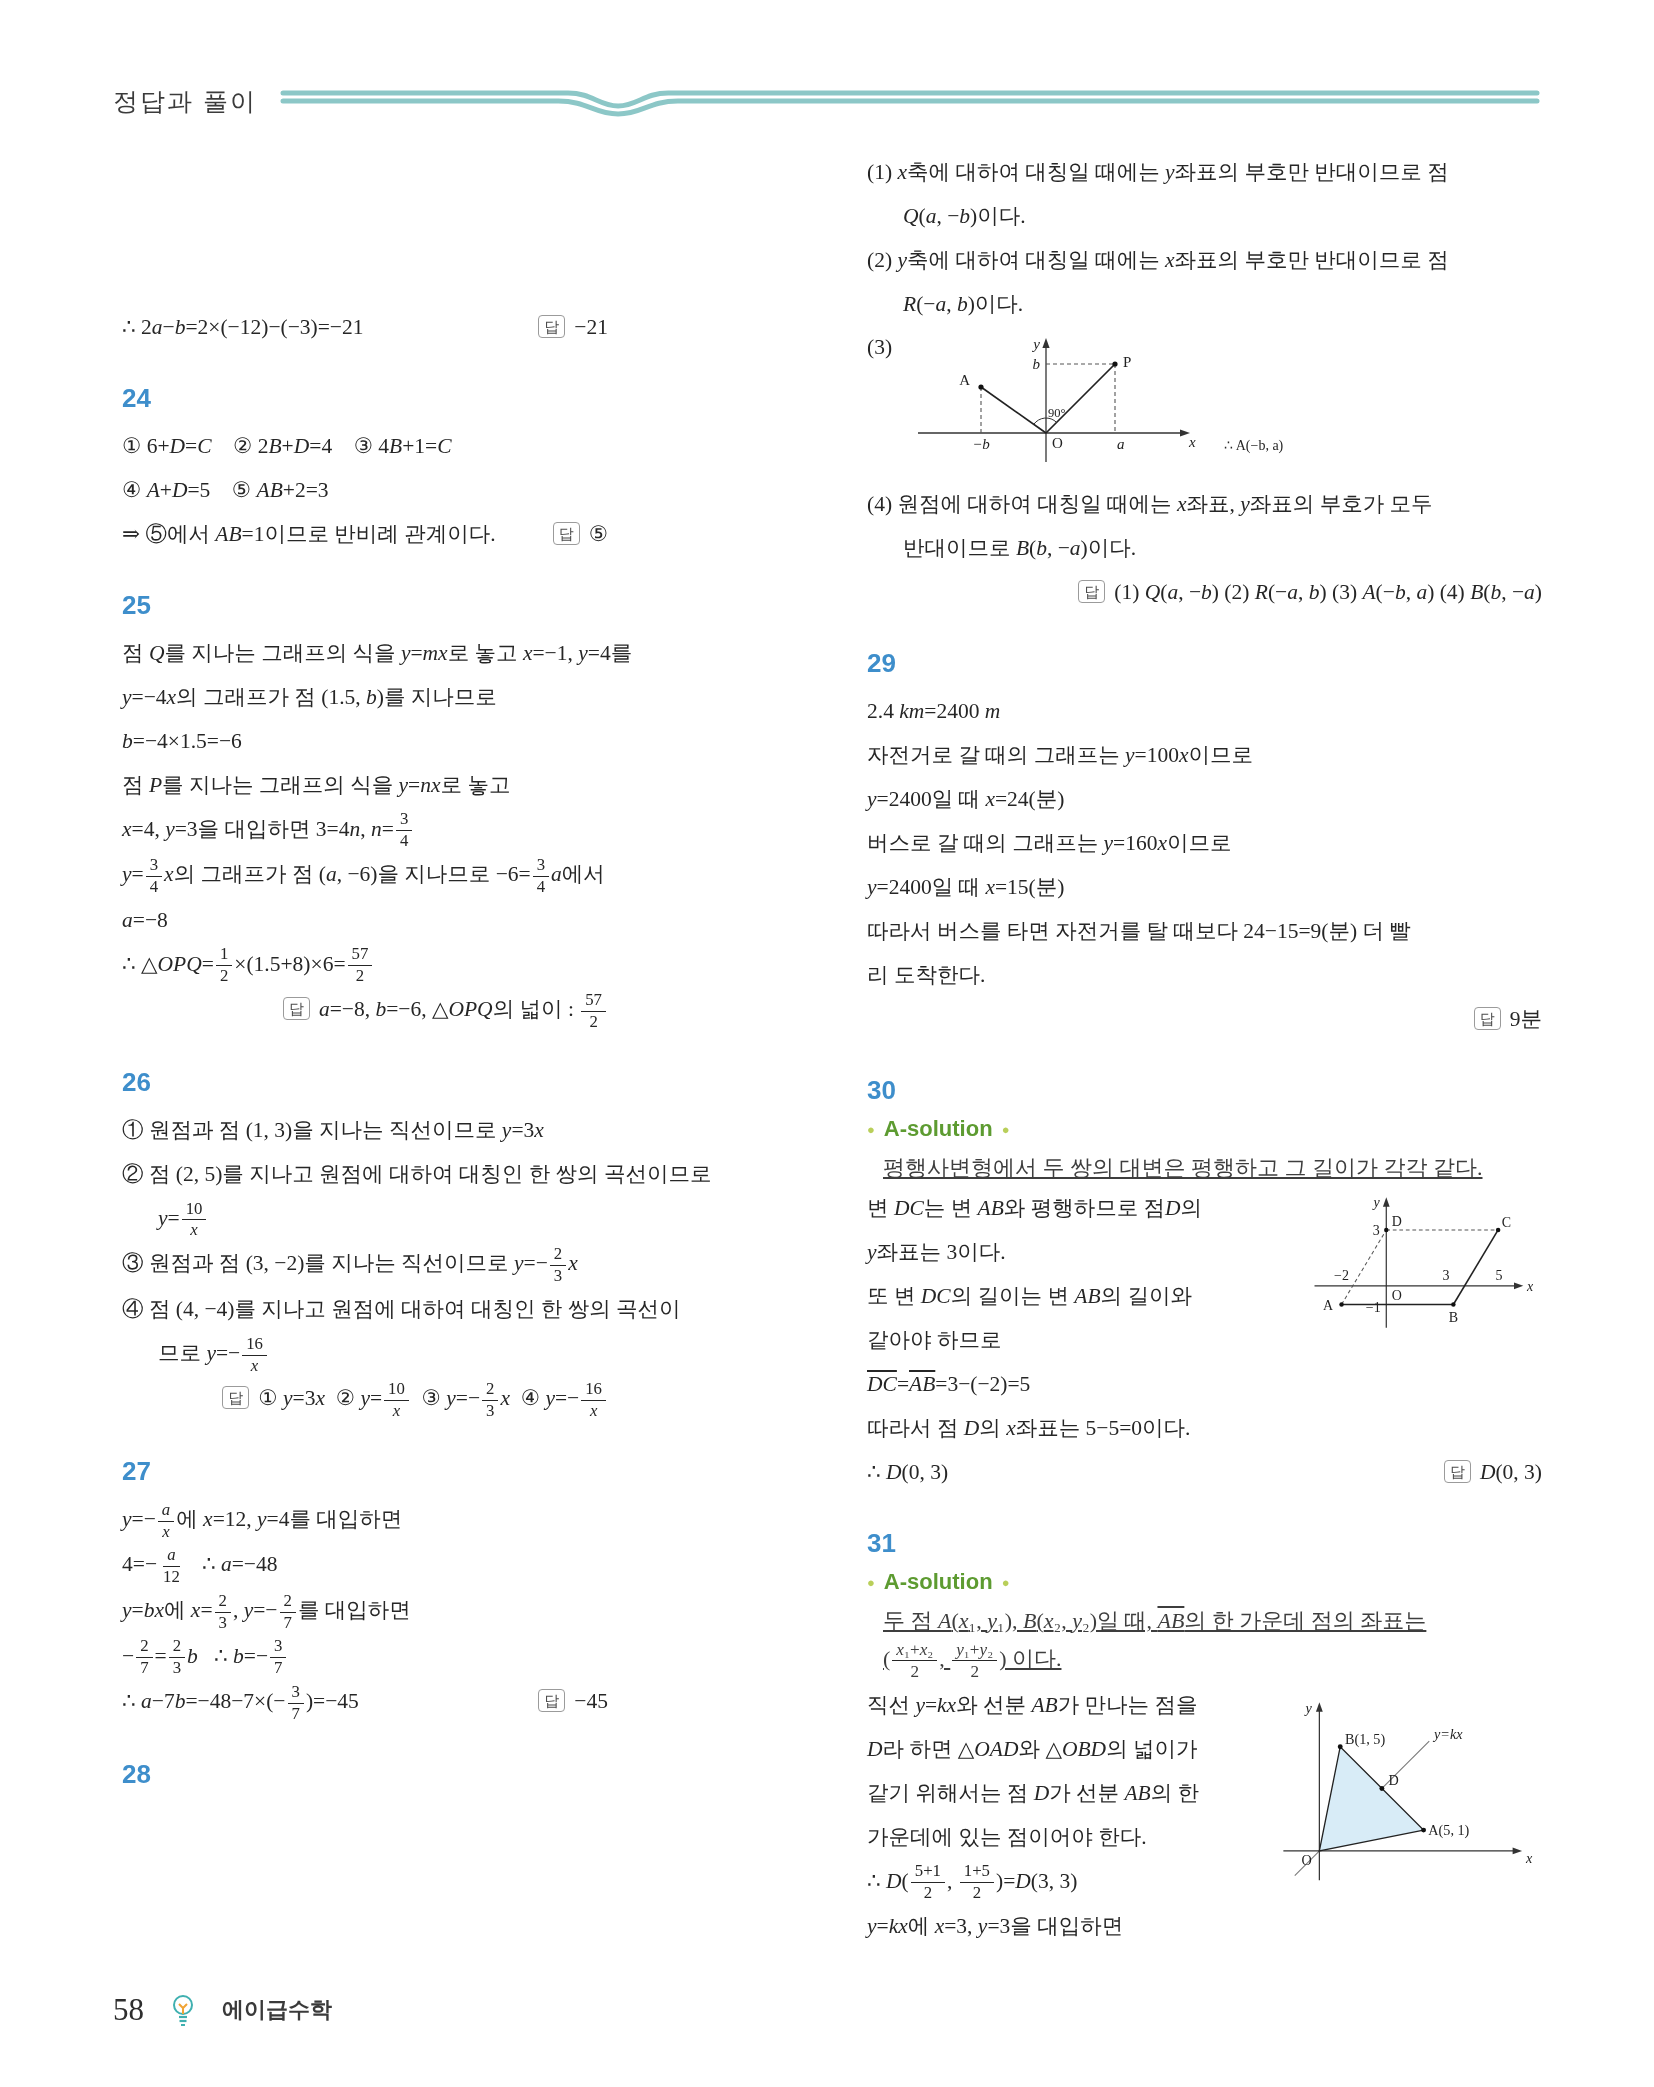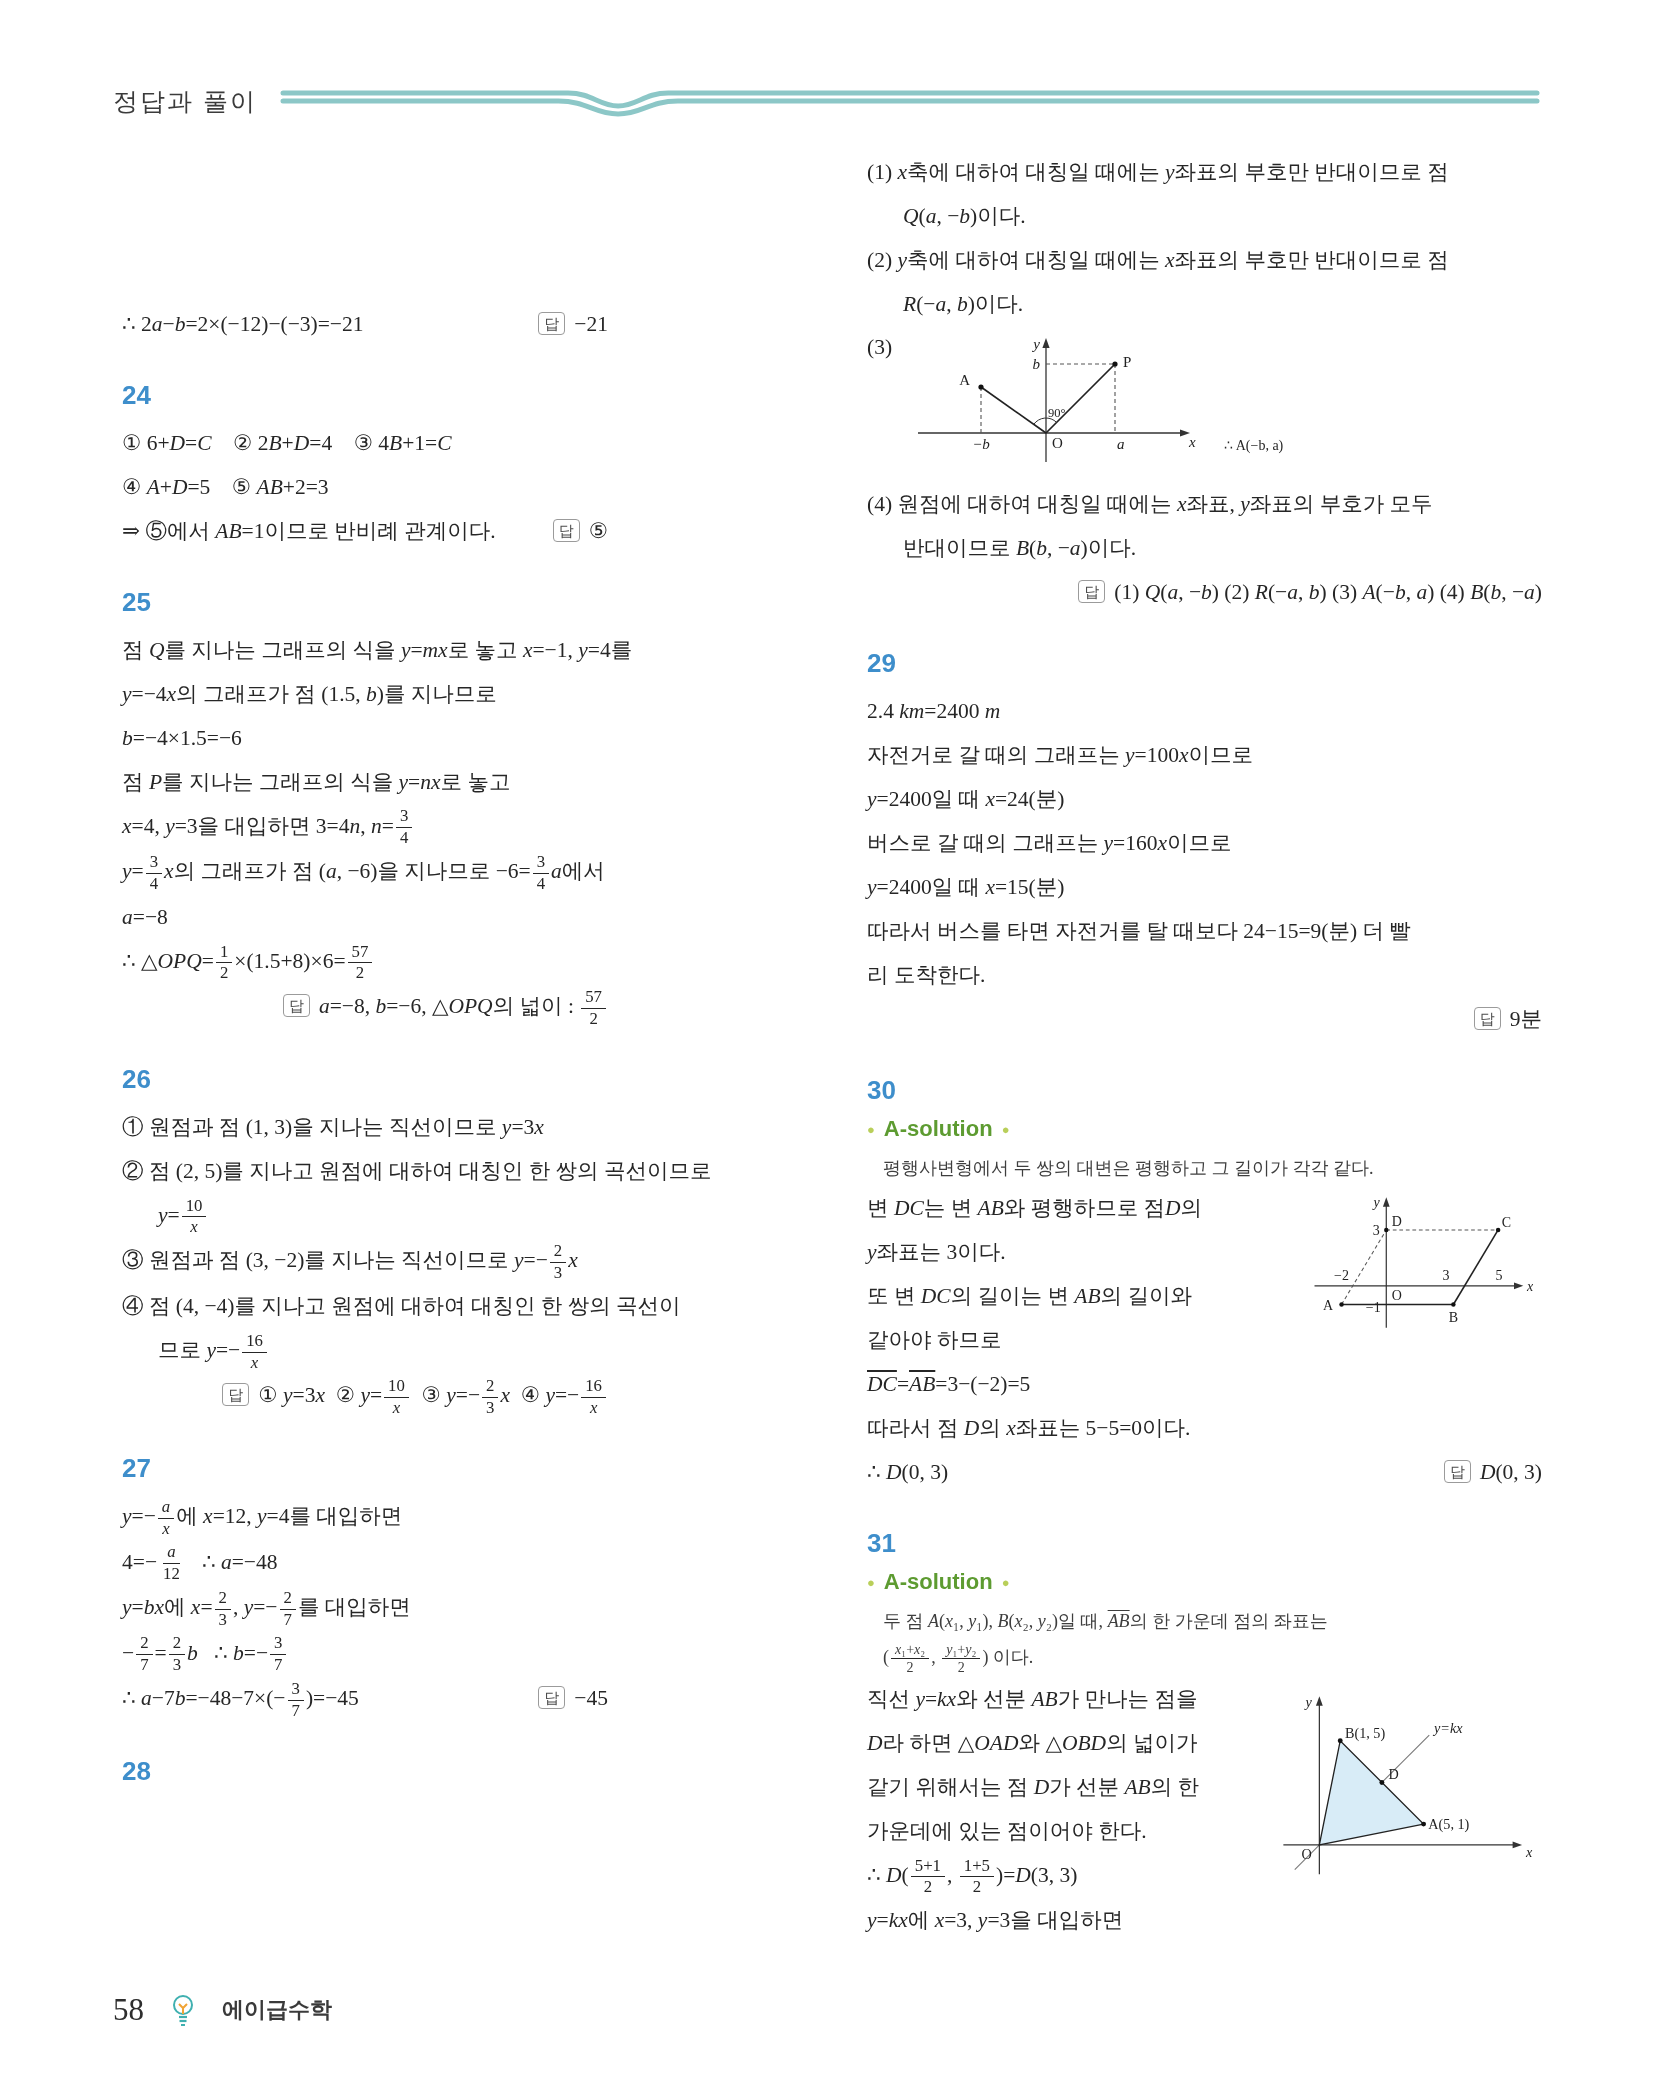--- a/index.html
+++ b/index.html
@@ -29,21 +29,21 @@
 .frac{display:inline-flex;flex-direction:column;align-items:center;vertical-align:middle;
       font-size:0.78em;line-height:1.25;margin:0 2px;}
 .frac .fr-n{border-bottom:1.4px solid #262626;padding:0 4px;}
 .frac .fr-d{padding:0 4px;}
 .ol{text-decoration:overline;}
 .v{font-style:italic;font-family:"Liberation Serif","DejaVu Serif",serif;}
 .asol{display:flex;align-items:center;gap:9px;margin:2px 0 8px;}
 .asol-dot{color:var(--dot-green,#b9cf5a);font-size:13px;line-height:1;}
 .asol-text{font-family:"Liberation Sans","DejaVu Sans",sans-serif;font-size:22px;font-weight:700;
            color:var(--asol-green,#5d9b31);}
-.note .line{font-size:18px;line-height:36px;min-height:36px;color:#3e3e3e;padding-left:16px;}
+.note .line{font-size:22px;line-height:36px;min-height:36px;color:#3e3e3e;padding-left:16px;text-decoration:underline;}
 .figblock::after{content:"";display:block;clear:both;}
 .float-graph{float:right;margin:2px 0 4px 12px;}
 .graph-row{display:flex;align-items:flex-start;gap:4px;margin:4px 0 2px;}
 .item-label{font-size:21.5px;line-height:34px;}
 .fig-result{align-self:flex-end;margin:0 0 26px 14px;font-size:14px;white-space:nowrap;}
 .axis{stroke:#333;stroke-width:1.3;fill:none;}
 .seg{stroke:#222;stroke-width:1.7;fill:none;}
 .dash{stroke:#555;stroke-width:1.1;fill:none;stroke-dasharray:4 3;}
 .pdot{fill:#111;}
 .arr{fill:#333;}

